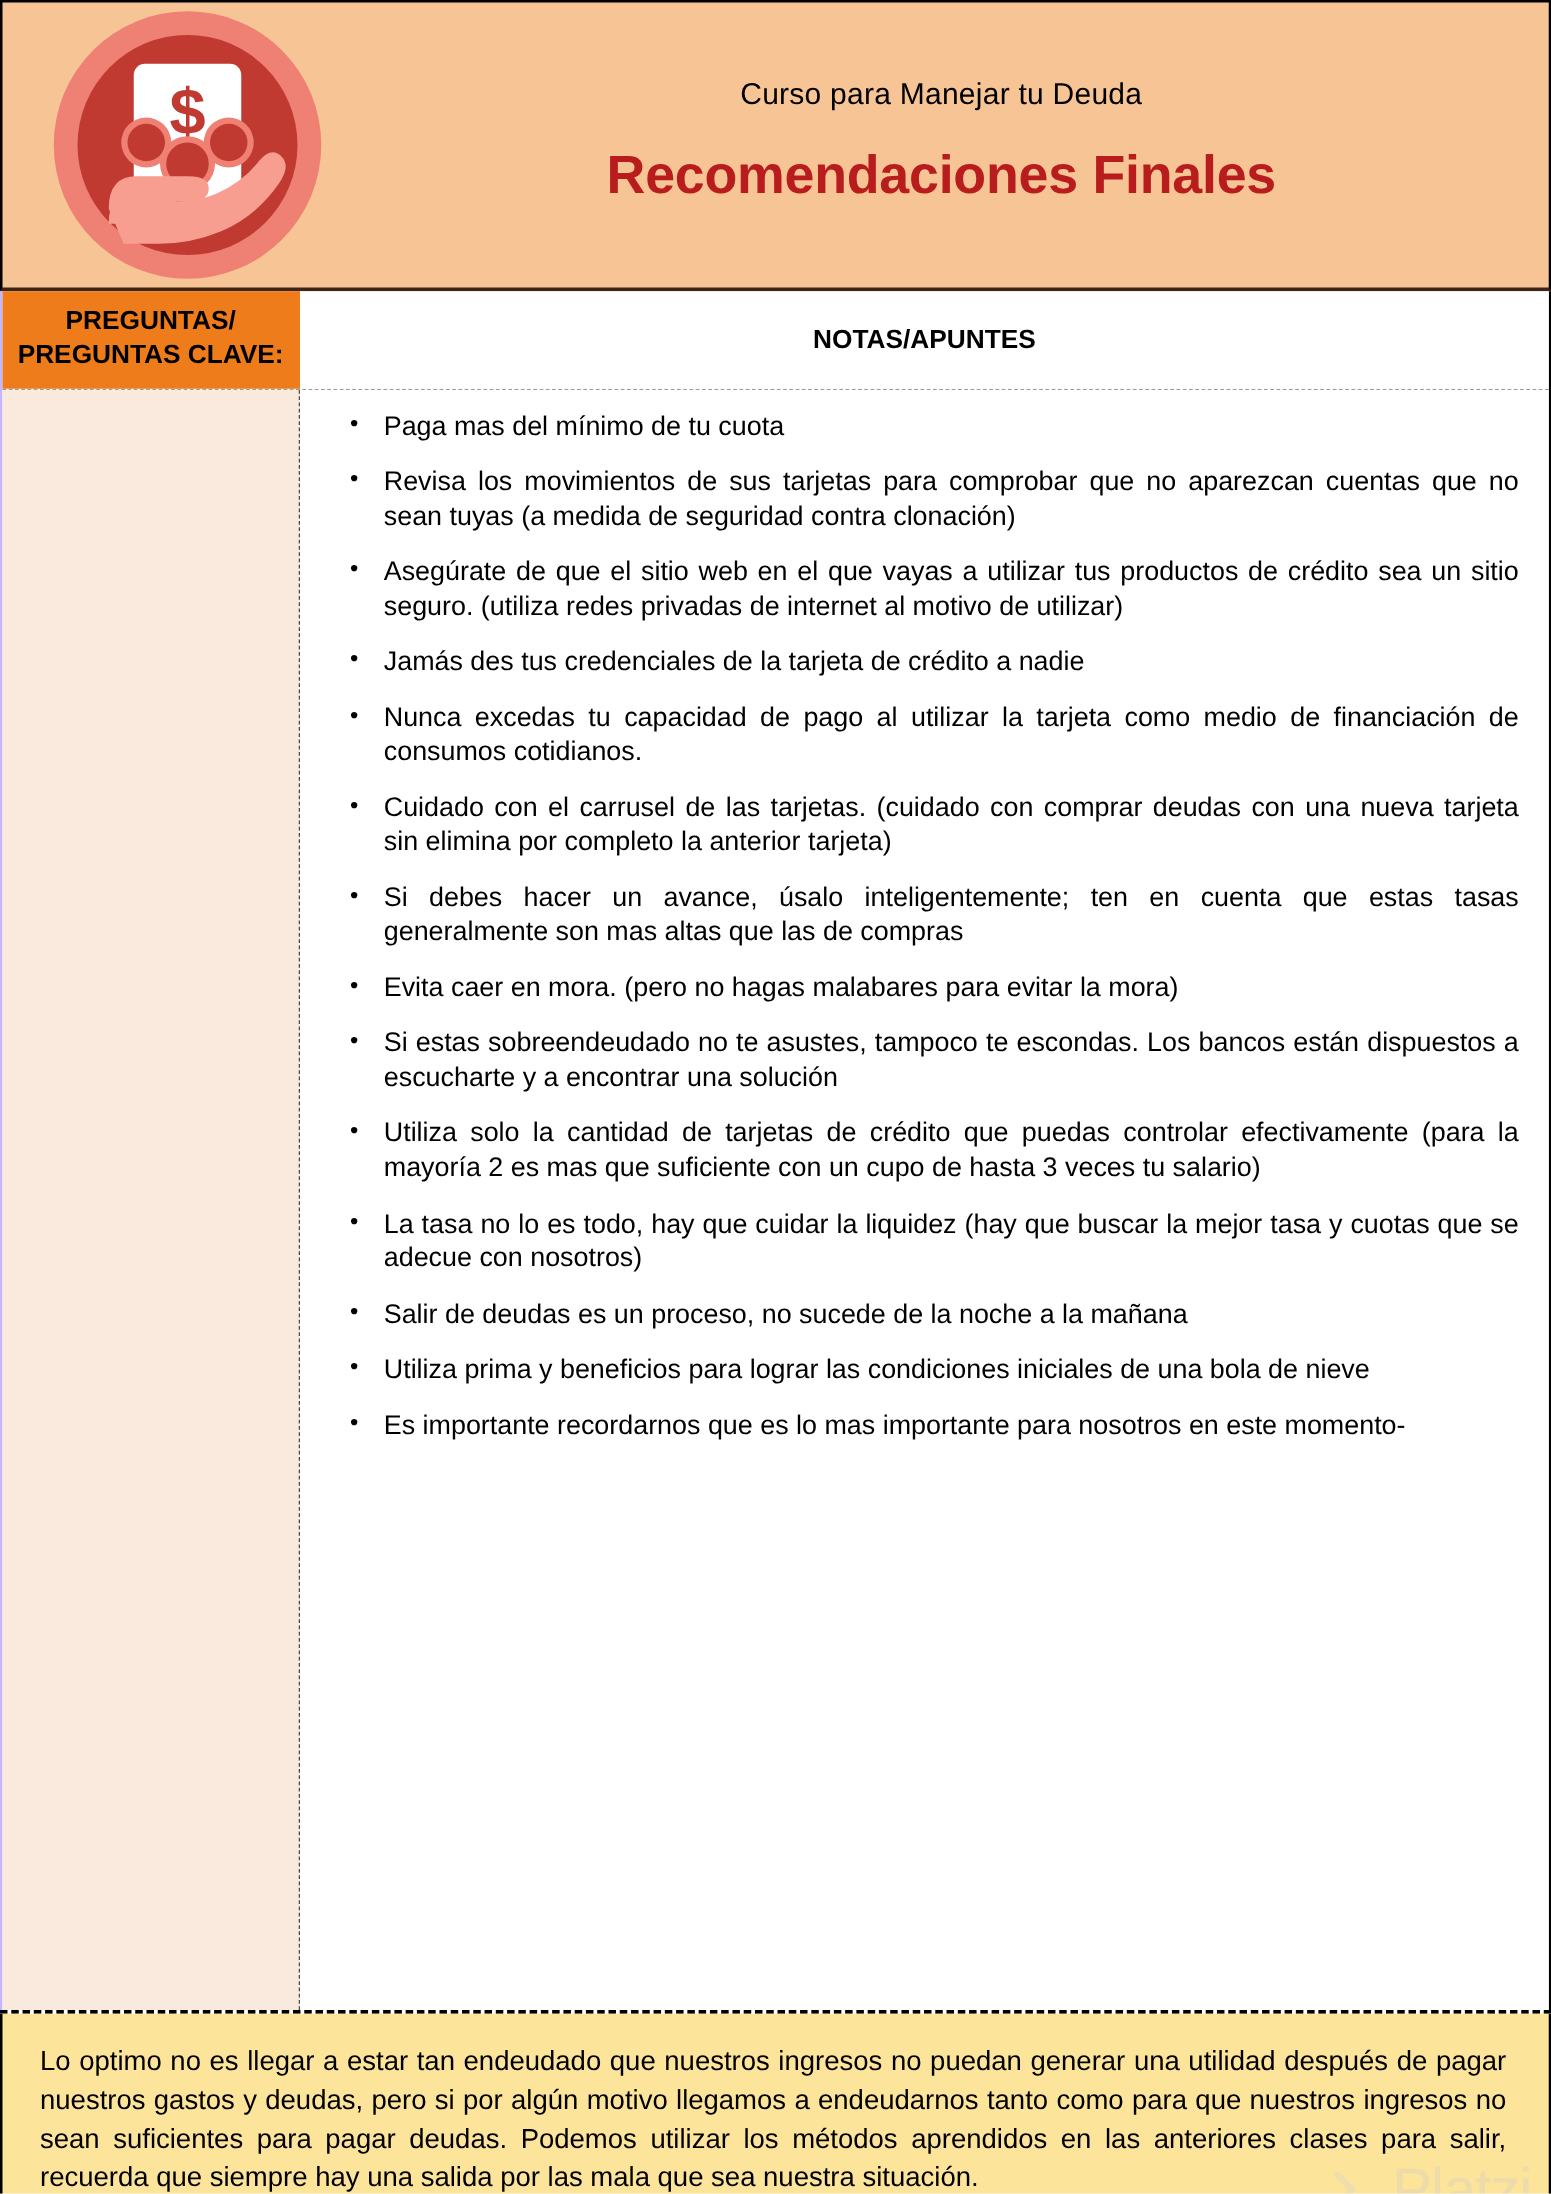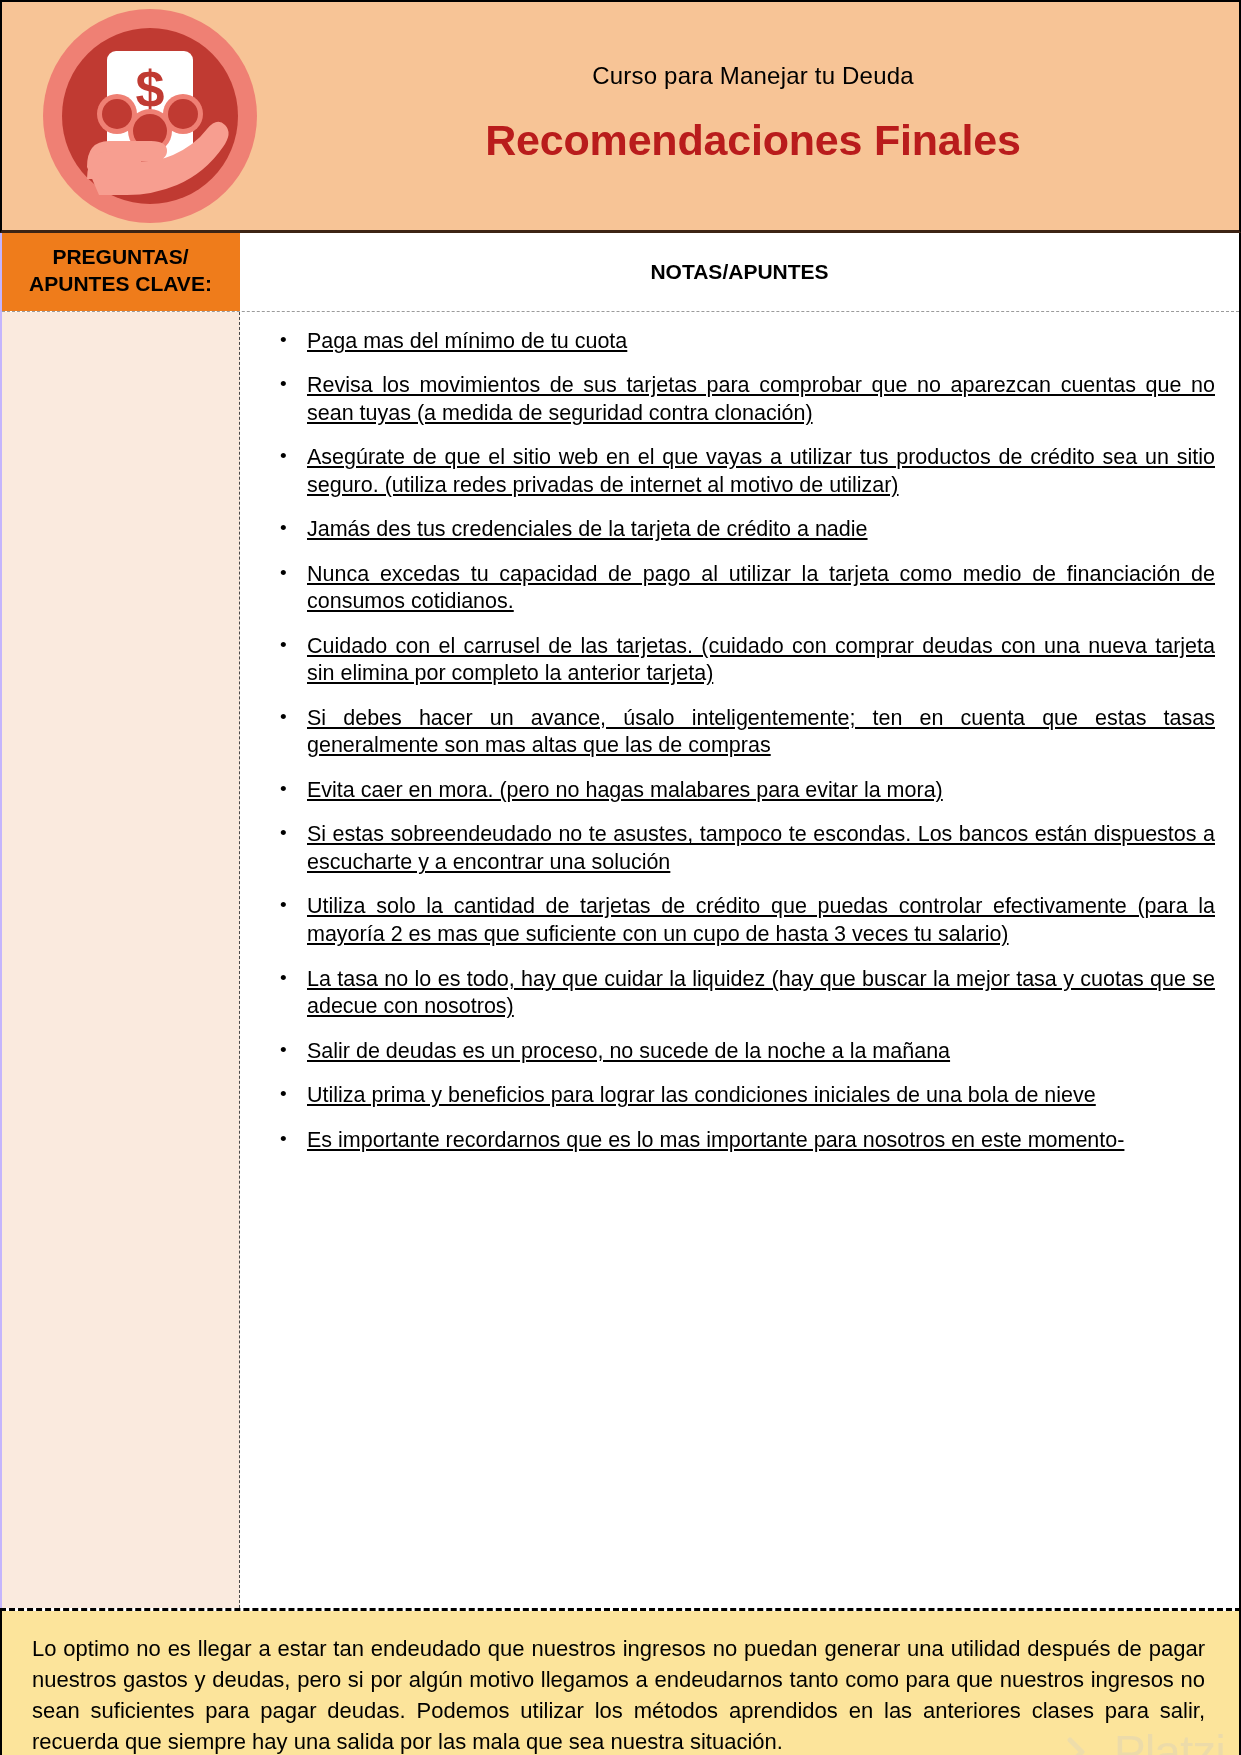--- a/index.html
+++ b/index.html
@@ -119,21 +119,20 @@
   .td-right {
     flex: 1 1 auto;
     background: #ffffff;
     padding: 16px 24px 20px 16px;
   }
 
   ul.notes {
     list-style: none;
     margin: 0;
     padding: 0;
-    text-decoration: underline;
   }
 
   ul.notes > li {
     position: relative;
     padding-left: 51px;
     margin-bottom: 17px;
     font-size: 21.5px;
     line-height: 1.28;
     color: #000;
     text-align: justify;
@@ -231,21 +230,21 @@
       <div class="main-title">Recomendaciones Finales</div>
     </div>
 
   </div>
 
   <div class="table">
 
     <div class="thead">
       <div class="th-left">
         <div>PREGUNTAS/</div>
-        <div>APUNTES CLAVE:</div>
+        <div>PREGUNTAS CLAVE:</div>
       </div>
       <div class="th-right">NOTAS/APUNTES</div>
     </div>
 
     <div class="tbody">
       <div class="td-left"></div>
       <div class="td-right">
         <ul class="notes">
           <li>Paga mas del mínimo de tu cuota</li>
           <li>Revisa los movimientos de sus tarjetas para comprobar que no aparezcan cuentas que no sean tuyas (a medida de seguridad contra clonación)</li>

